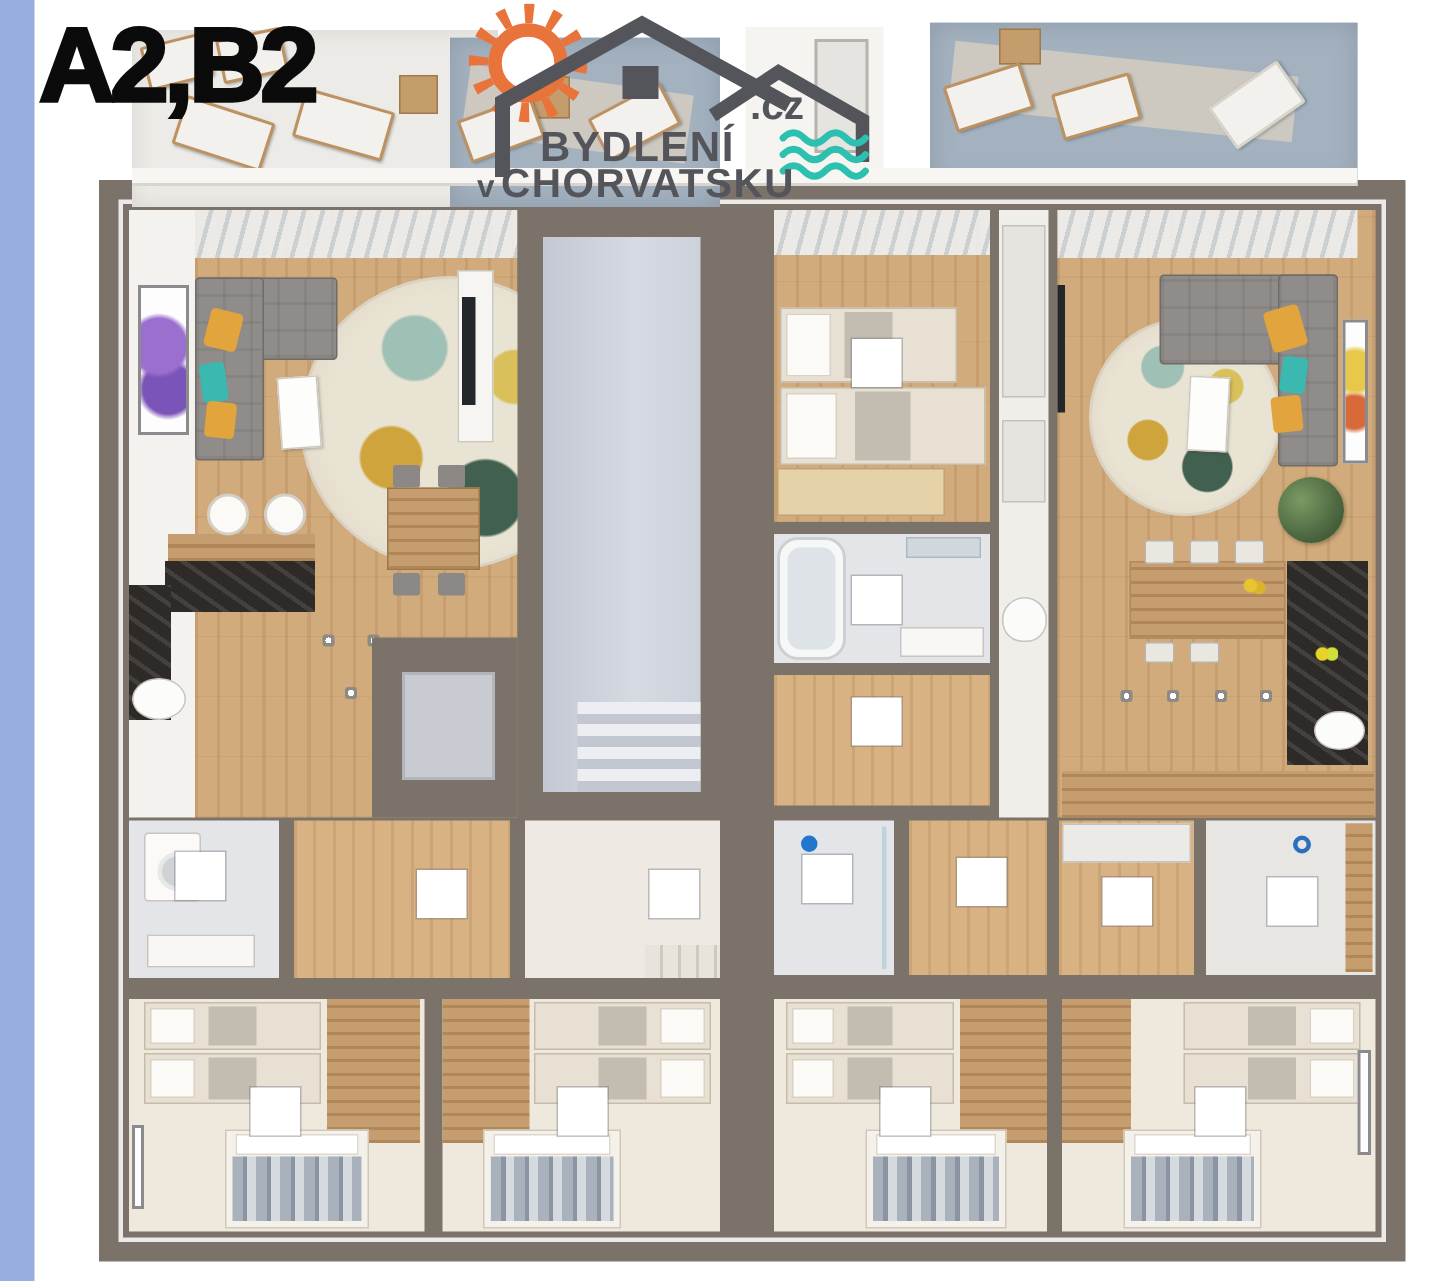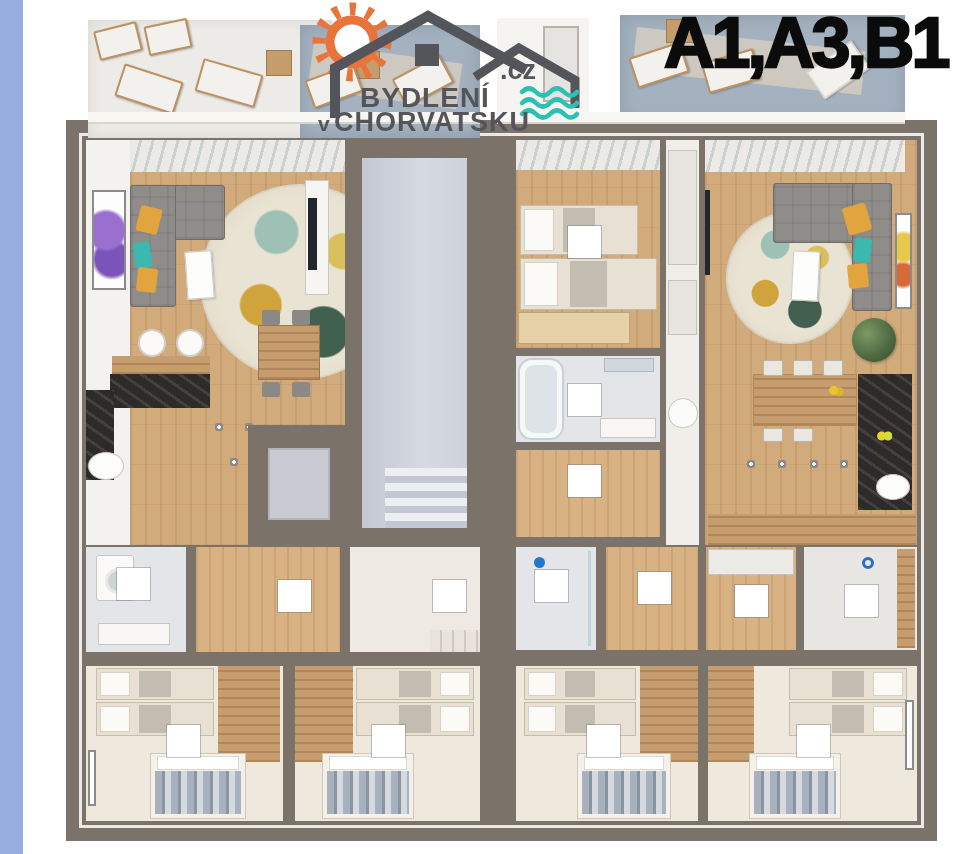--- a/index.html
+++ b/index.html
@@ -94,21 +94,21 @@
   <div class="f terrace terr-blue" style="left:620px;top:15px;width:285px;height:108px;">
     <div class="runner" style="left:14px;top:24px;width:230px;height:44px;transform:rotate(6deg);"></div>
     <div class="sidetbl" style="left:46px;top:4px;width:26px;height:22px;"></div>
     <div class="lng" style="left:12px;top:34px;width:50px;height:28px;transform:rotate(-18deg);"></div>
     <div class="lng" style="left:84px;top:40px;width:50px;height:28px;transform:rotate(-16deg);"></div>
     <div class="lng" style="left:190px;top:38px;width:52px;height:30px;transform:rotate(-35deg);border-color:#d8d4cc;"></div>
   </div>
   <div class="f railing" style="left:88px;top:112px;width:392px;height:12px;"></div>
   <div class="f railing" style="left:497px;top:112px;width:408px;height:12px;"></div>
 
-  <div class="f title" style="left:664px;top:8px;">A1,A3,B1</div>
+  <div class="f title" style="left:26px;top:8px;">A2,B2</div>
 
   <svg id="logo" class="f" style="left:303px;top:0;" width="300" height="142" viewBox="0 0 300 142">
     <g>
       <circle cx="49" cy="42" r="33" fill="none" stroke="var(--logoorange)" stroke-width="13" stroke-dasharray="6 11"></circle>
       <circle cx="49" cy="42" r="22" fill="#fff" stroke="var(--logoorange)" stroke-width="9"></circle>
     </g>
     <g fill="none" stroke="var(--logogray)" stroke-width="10">
       <path d="M 32 118 L 32 68 L 125 16 L 223 70"></path>
       <rect x="112" y="44" width="24" height="22" fill="var(--logogray)" stroke="none"></rect>
     </g>

